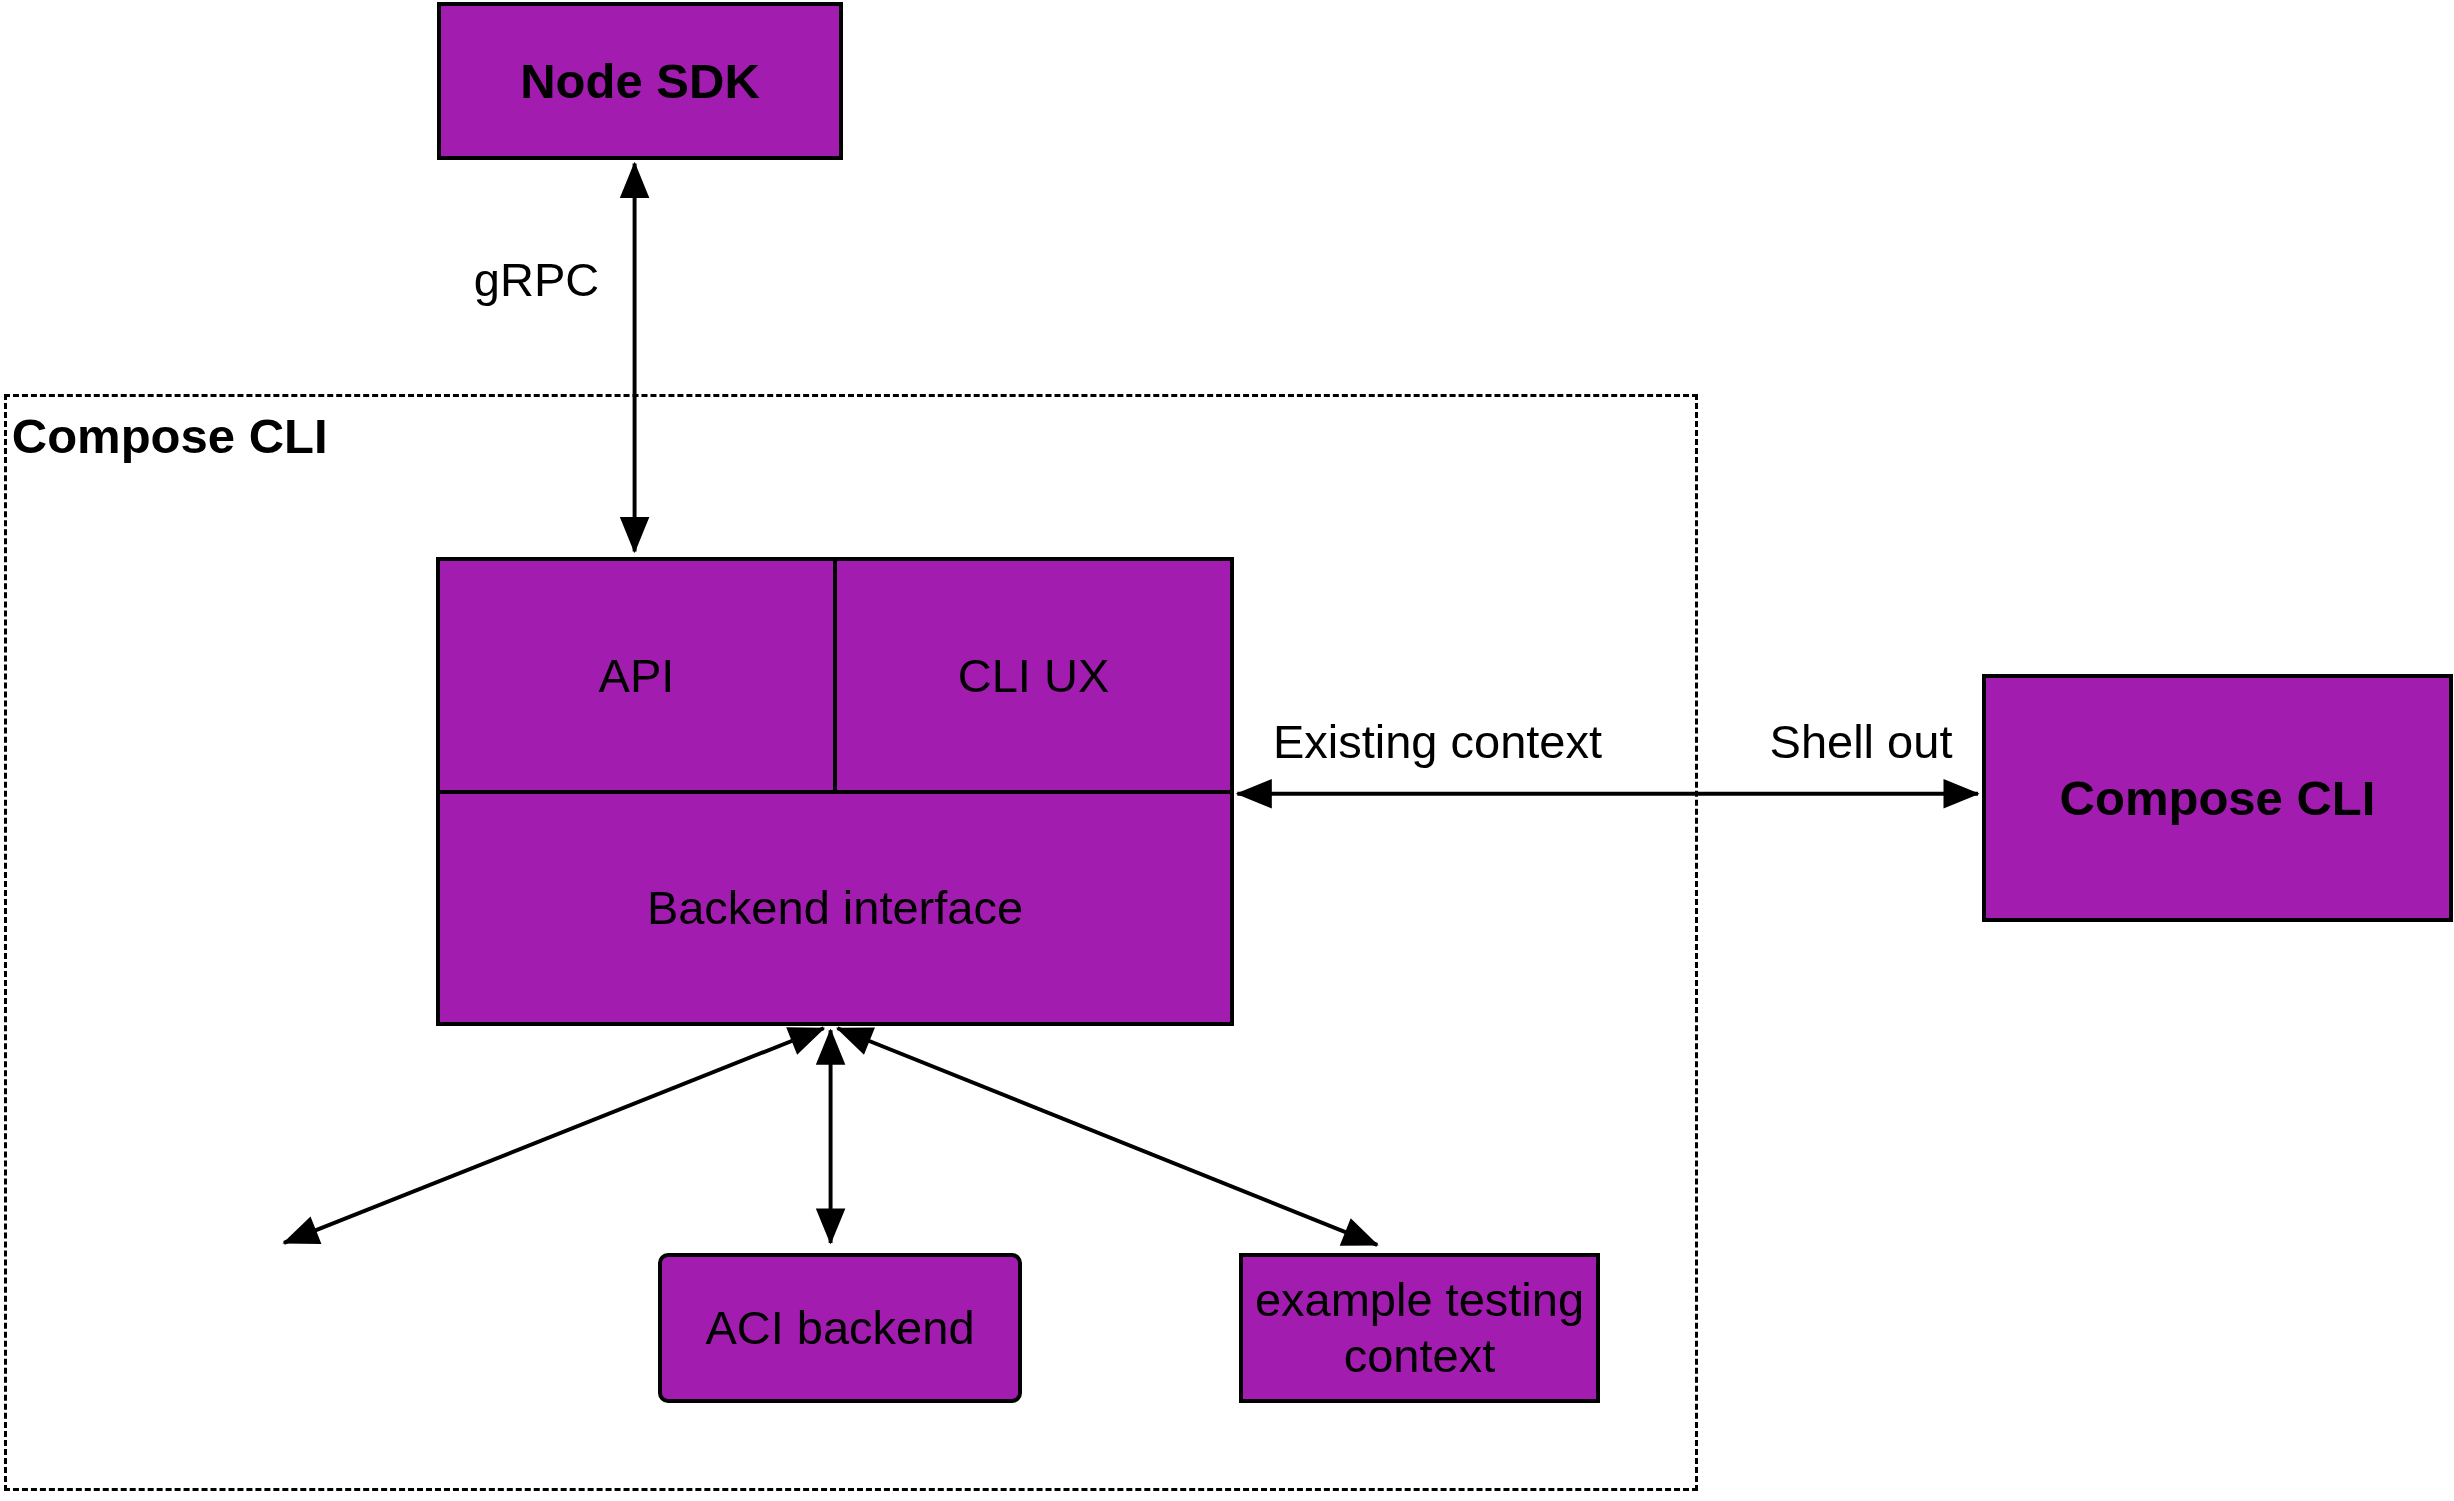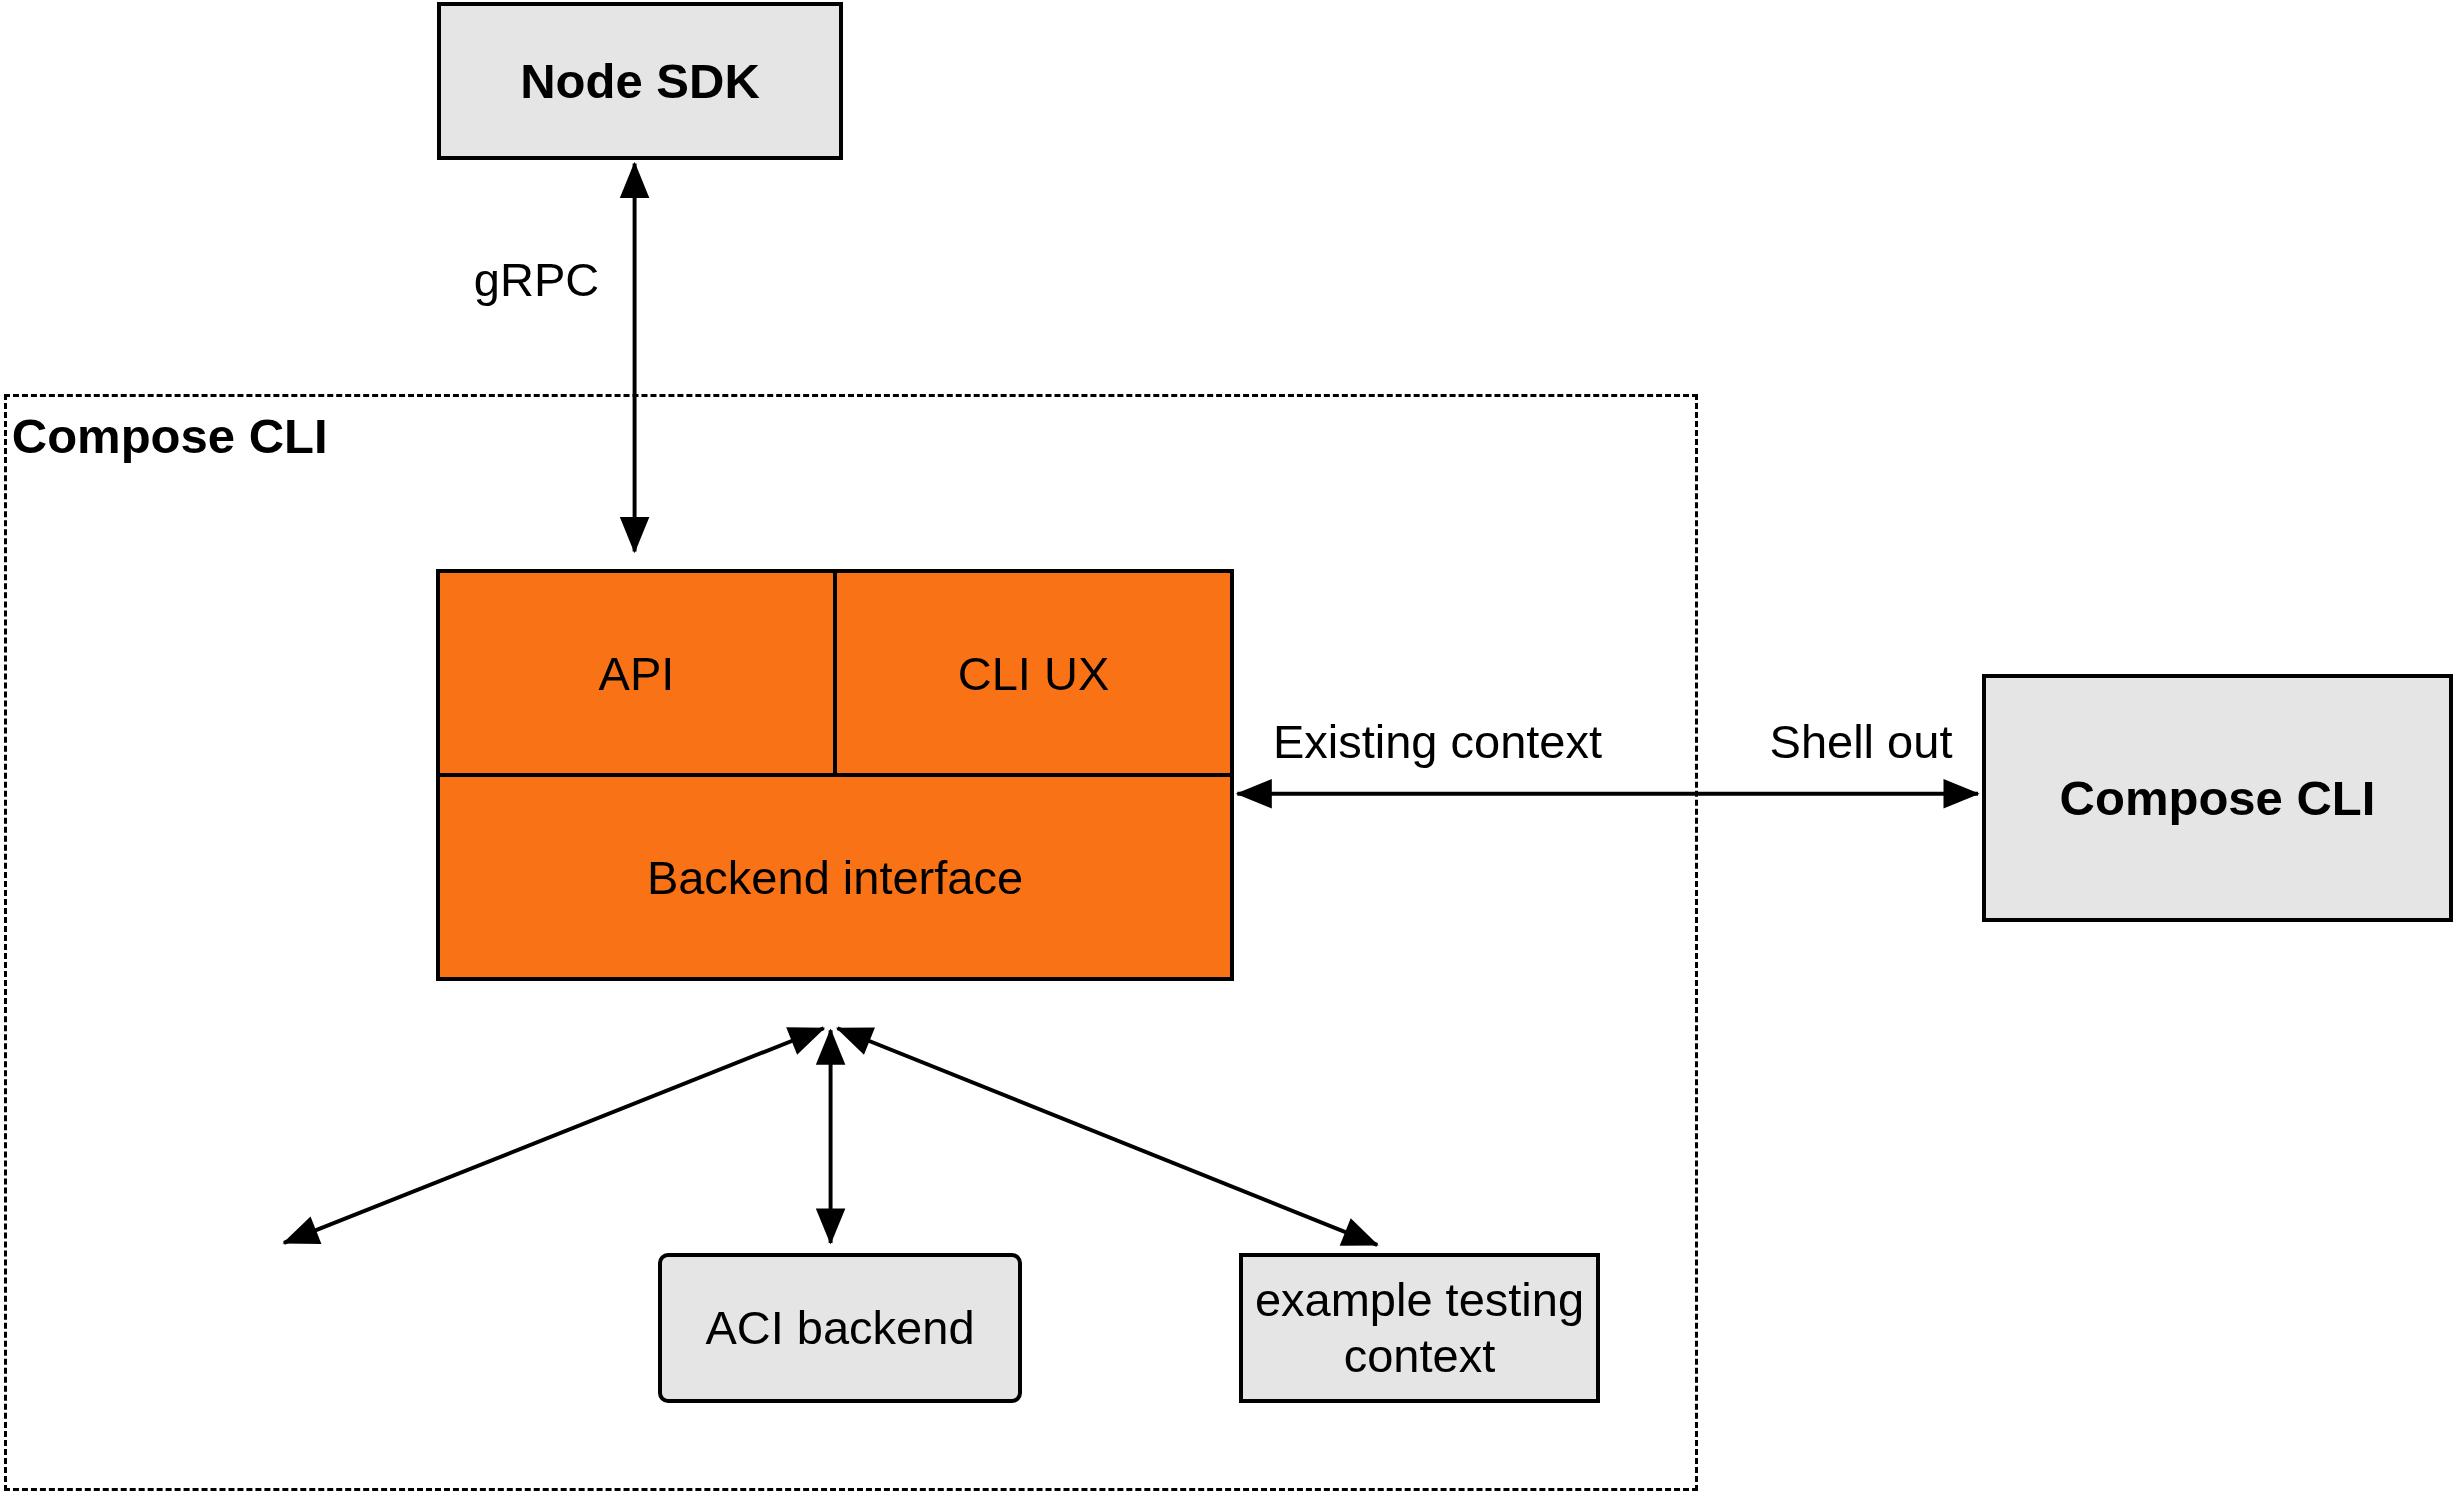--- a/index.html
+++ b/index.html
@@ -21,21 +21,21 @@
     left: 0;
     top: 0;
     width: 2455px;
     height: 1501px;
     pointer-events: none;
   }
   .box {
     position: absolute;
     box-sizing: border-box;
     border: 4.9px solid #000000;
-    background: #e5e5e5;
+    background: #a21caf;
     display: flex;
     align-items: center;
     justify-content: center;
     text-align: center;
     font-size: 47px;
     line-height: 1.2;
   }
   .bold { font-weight: bold; font-size: 49px; }
 
   .dashed-container {
@@ -57,26 +57,25 @@
     white-space: nowrap;
   }
 
   
   .stack {
     position: absolute;
     box-sizing: border-box;
     left: 436px;
     top: 557px;
     width: 798px;
-    height: 412px;
+    height: 469px;
     border: 4.9px solid #000000;
-    background: #f97316;
+    background: #a21caf;
     display: flex;
     flex-direction: column;
-    margin-top: 12px;
   }
   .stack-row {
     flex: 1;
     display: flex;
     align-items: stretch;
     min-height: 0;
   }
   .stack-row + .stack-row { border-top: 4.9px solid #000000; }
   .cell {
     flex: 1;

